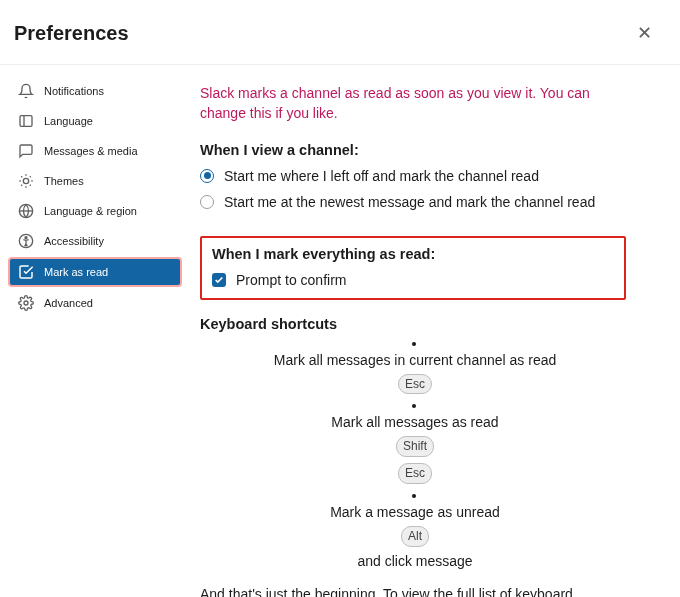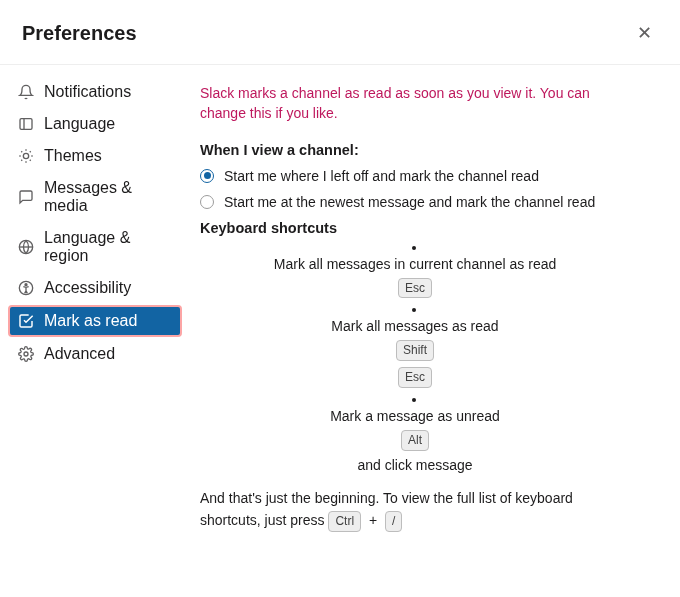--- a/index.html
+++ b/index.html
@@ -1,41 +1,41 @@
 <!DOCTYPE html>
 <html><head>
   <meta charset="utf-8">
   <style>
     * { box-sizing: border-box; margin: 0; padding: 0; }
     body { font-family: -apple-system, BlinkMacSystemFont, "Segoe UI", Helvetica, Arial, sans-serif; font-size: 14px; color: #1d1c1d; background: #fff; width:680px; }
-    .header { display:flex; align-items:center; justify-content:space-between; padding: 20px 24px 18px 22px; border-bottom: 1px solid #eee; }
+    .header { display:flex; align-items:center; justify-content:space-between; padding: 20px 24px 18px 14px; border-bottom: 1px solid #eee; }
     .header h1 { font-size: 20px; font-weight: 800; color:#1d1c1d; }
     .close-btn { background:none; border:none; cursor:pointer; font-size:18px; color:#616061; padding:4px; line-height:1; }
     .container { display:flex; }
     .sidebar { width: 190px; padding: 12px 8px; }
-    .sidebar-item { display:flex; align-items:center; gap:10px; padding: 6px 10px; border-radius:4px; cursor:pointer; color:#1d1c1d; font-size:16px; margin-bottom:2px; }
+    .sidebar-item { display:flex; align-items:center; gap:10px; padding: 6px 10px; border-radius:4px; cursor:pointer; color:#1d1c1d; font-size:11px; margin-bottom:2px; }
     .sidebar-item.active { background:#1264a3; color:#fff; border:2px solid #fca5a5; border-radius:4px; padding:5px 8px; }
     .sidebar-item .icon { width:16px; height:16px; display:inline-flex; align-items:center; justify-content:center; color:#616061; flex-shrink:0; }
     .sidebar-item.active .icon { color:#fff; }
     .content { flex:1; padding: 18px 24px 24px 10px; max-width: 460px; }
     .intro { color:#be185d; margin-bottom:18px; line-height:1.45; }
     .section-title { font-weight:700; margin-bottom:10px; font-size:14.5px; }
     .radio-row { display:flex; align-items:center; gap:10px; margin-bottom:10px; cursor:pointer; }
     .radio-circle { width:14px; height:14px; border:1.5px solid #9c9c9c; border-radius:50%; display:inline-flex; align-items:center; justify-content:center; flex-shrink:0; }
     .radio-row.selected .radio-circle { border-color:#1264a3; }
     .radio-dot { width:7px; height:7px; background:#1264a3; border-radius:50%; display:none; }
     .radio-row.selected .radio-dot { display:block; }
     .highlight-box { border:2.5px solid #d9261c; padding: 8px 10px 10px 10px; margin-top: 16px; margin-bottom:16px; border-radius:2px; display:inline-block; min-width: 100%; }
     .checkbox-row { display:flex; align-items:center; gap:10px; margin-top:8px; cursor:pointer; }
     .checkbox-box { width:14px; height:14px; background:#1264a3; border-radius:3px; display:inline-flex; align-items:center; justify-content:center; flex-shrink:0; }
     .checkbox-box svg { width:10px; height:10px; color:#fff; }
     .shortcut-list { margin-top: 8px; padding-left: 4px; }
     .shortcut-item { display:flex; align-items:center; gap:6px; margin-bottom:10px;flex-direction:column; }
     .bullet { width:4px; height:4px; background:#1d1c1d; border-radius:50%; margin: 0 8px 0 6px; flex-shrink:0; }
-    .kbd { background:#eeeeee; border:1px solid #bdbdbd; border-radius:4px; padding: 1px 6px; font-size:12px; color:#424242; font-family: inherit; display:inline-block; line-height:1.4; }
+    .kbd { background:#eeeeee; border:1px solid #bdbdbd; border-radius:10px; padding: 1px 6px; font-size:12px; color:#424242; font-family: inherit; display:inline-block; line-height:1.4; }
     .footer-text { margin-top: 14px; line-height:1.6; }
     .plus { margin: 0 4px; }
     svg { display:block; }
   </style>
 </head>
 <body>
 
 <div class="header">
   <h1>Preferences</h1>
   <button class="close-btn">
@@ -61,34 +61,34 @@
             <rect x="3" y="4" width="18" height="16" rx="2"></rect>
             <line x1="9" y1="4" x2="9" y2="20"></line>
           </svg>
       </span>
       <span>Language</span>
     </div>
 
     <div class="sidebar-item">
       <span class="icon">
         <svg viewBox="0 0 24 24" fill="none" stroke="currentColor" stroke-width="2">
+            <path d="M21 15a2 2 0 01-2 2H7l-4 4V5a2 2 0 012-2h14a2 2 0 012 2z"></path>
+          </svg>
+      </span>
+      <span>Messages &amp; media</span>
+    </div>
+
+    <div class="sidebar-item">
+      <span class="icon">
+        <svg viewBox="0 0 24 24" fill="none" stroke="currentColor" stroke-width="2">
             <circle cx="12" cy="12" r="4"></circle>
             <path d="M12 2v2M12 20v2M4.9 4.9l1.4 1.4M17.7 17.7l1.4 1.4M2 12h2M20 12h2M4.9 19.1l1.4-1.4M17.7 6.3l1.4-1.4"></path>
           </svg>
       </span>
       <span>Themes</span>
-    </div>
-
-    <div class="sidebar-item">
-      <span class="icon">
-        <svg viewBox="0 0 24 24" fill="none" stroke="currentColor" stroke-width="2">
-            <path d="M21 15a2 2 0 01-2 2H7l-4 4V5a2 2 0 012-2h14a2 2 0 012 2z"></path>
-          </svg>
-      </span>
-      <span>Messages &amp; media</span>
     </div>
 
     <div class="sidebar-item">
       <span class="icon">
         <svg viewBox="0 0 24 24" fill="none" stroke="currentColor" stroke-width="2">
             <circle cx="12" cy="12" r="10"></circle>
             <line x1="2" y1="12" x2="22" y2="12"></line>
             <path d="M12 2a15 15 0 010 20M12 2a15 15 0 000 20"></path>
           </svg>
       </span>
@@ -137,20 +137,31 @@
       <span class="radio-circle">
           <span class="radio-dot"></span>
         </span>
       <span>Start me where I left off and mark the channel read</span>
     </div>
     <div class="radio-row">
       <span class="radio-circle"></span>
       <span>Start me at the newest message and mark the channel read</span>
     </div>
 
+    <div class="highlight-box">
+      <div class="section-title">When I mark everything as read:</div>
+      <div class="checkbox-row">
+        <span class="checkbox-box">
+          <svg viewBox="0 0 24 24" fill="none" stroke="currentColor" stroke-width="4">
+              <polyline points="20 6 9 17 4 12"></polyline>
+            </svg>
+        </span>
+        <span>Prompt to confirm</span>
+      </div>
+    </div>
 
     <div class="section-title">Keyboard shortcuts</div>
     <div class="shortcut-list">
       <div class="shortcut-item">
         <span class="bullet"></span>
         <span>Mark all messages in current channel as read</span>
         <span class="kbd">Esc</span>
       </div>
       <div class="shortcut-item">
         <span class="bullet"></span>

